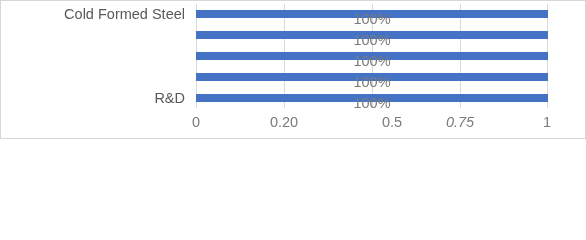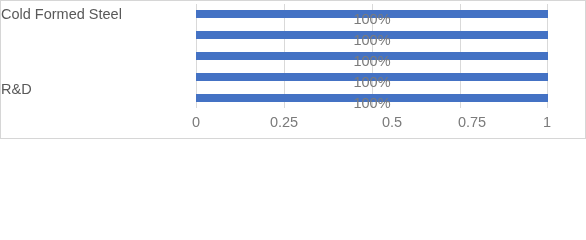--- a/index.html
+++ b/index.html
@@ -23,21 +23,21 @@
     position: absolute;
     left: 0;
     top: 0;
     width: 194px;
     height: 110px;
   }
   .cat-label {
     position: absolute;
     right: 10px;
     width: 184px;
-    text-align: left;
+    text-align: right;
     font-size: 14.5px;
     color: #595959;
     line-height: 1;
     white-space: nowrap;
     transform: translateY(-50%);
   }
 
   
   #plot-area {
     position: absolute;
@@ -108,21 +108,21 @@
 </style>
 </head>
 <body>
 
 <div id="chart-root">
 
   <div id="category-axis">
     <div class="cat-label" style="top:13px;">Cold Formed Steel</div>
     <div class="cat-label" style="top:34px;"></div>
     <div class="cat-label" style="top:76px;"></div>
-    <div class="cat-label" style="top:88px;">R&amp;D</div>
+    <div class="cat-label" style="top:97px;">R&amp;D</div>
   </div>
 
   <div id="plot-area">
 
     <div id="gridlines">
       <div class="gridline axis-zero" style="left:0px;"></div>
       <div class="gridline" style="left:88px;"></div>
       <div class="gridline" style="left:176px;"></div>
       <div class="gridline" style="left:264px;"></div>
       <div class="gridline" style="left:351px;"></div>
@@ -141,19 +141,19 @@
       <div class="data-label" style="left:176px; top:36px;">100%</div>
       <div class="data-label" style="left:176px; top:57px;">100%</div>
       <div class="data-label" style="left:176px; top:78px;">100%</div>
       <div class="data-label" style="left:176px; top:99px;">100%</div>
     </div>
 
   </div>
 
   <div id="value-axis">
     <div class="tick-label" style="left:0px;">0</div>
-    <div class="tick-label" style="left:88px;">0.25</div>
+    <div class="tick-label" style="left:88px;">0.20</div>
     <div class="tick-label" style="left:176px;margin-left:20px;">0.5</div>
-    <div class="tick-label" style="left:276px;">0.75</div>
+    <div class="tick-label" style="left:264px;font-style:italic;">0.75</div>
     <div class="tick-label" style="left:351px;">1</div>
   </div>
 
 </div>
 
 </body></html>

